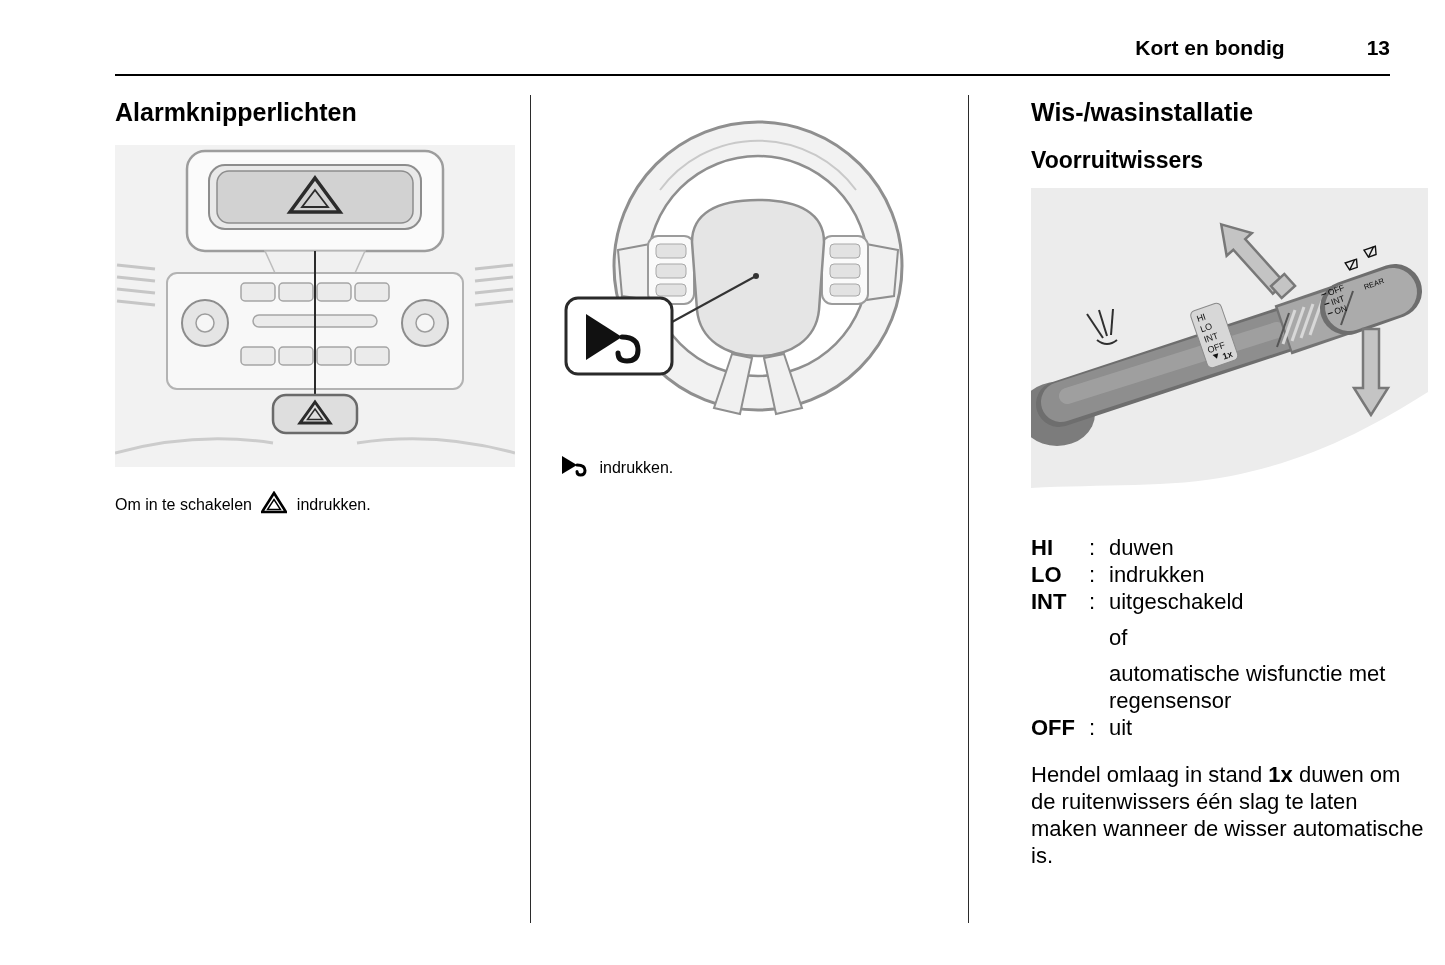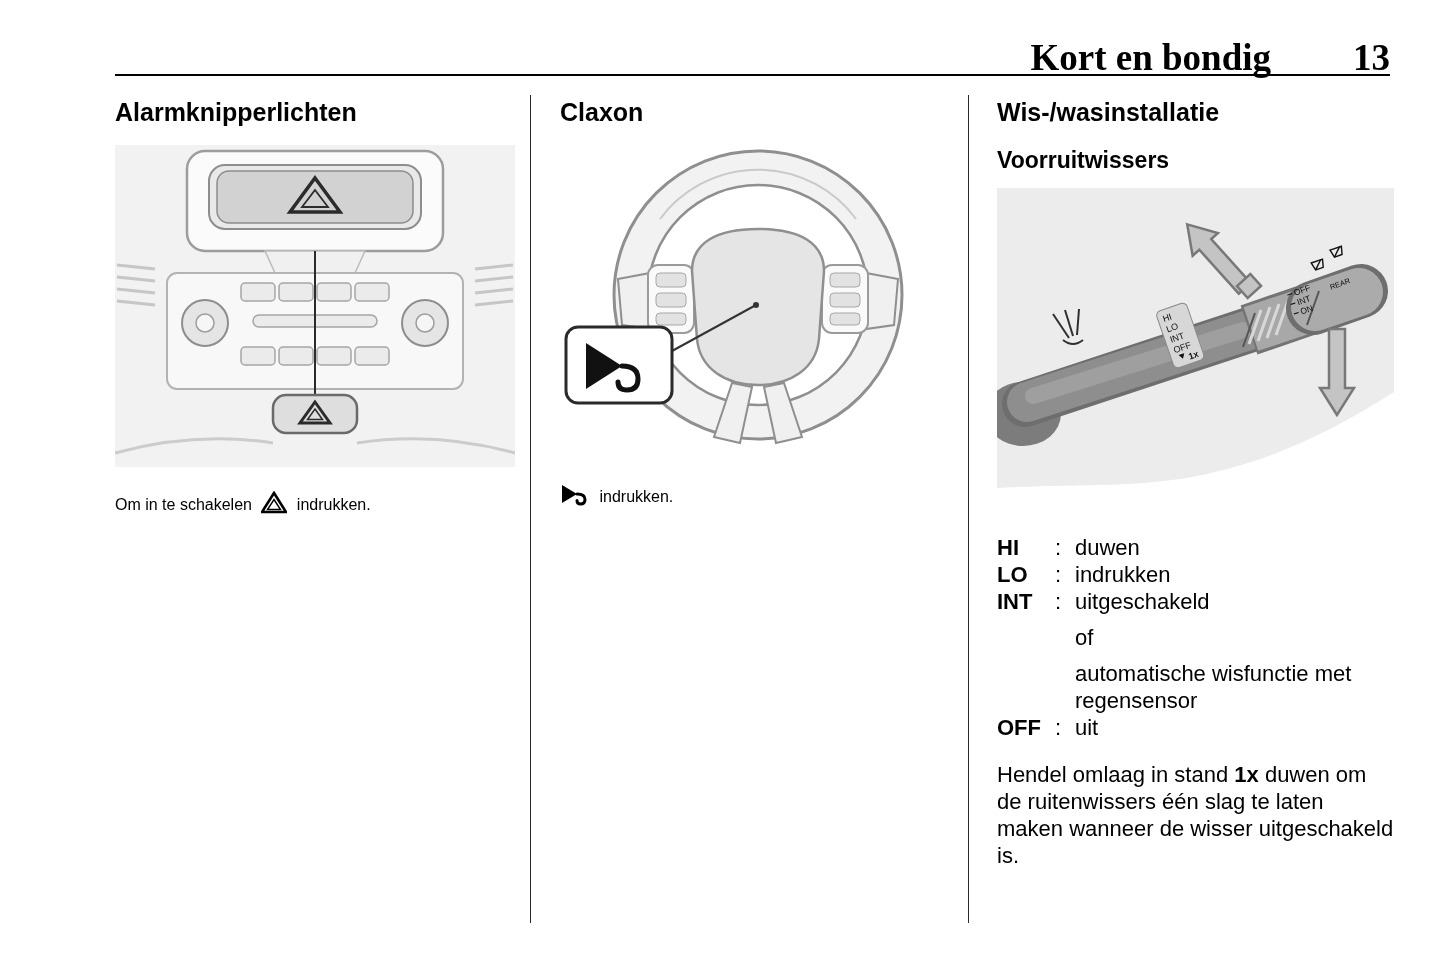--- a/index.html
+++ b/index.html
@@ -4,30 +4,30 @@
 <style>
   html,body{margin:0;padding:0}
   body{
     width:1445px;height:965px;position:relative;overflow:hidden;
     background:#ffffff;color:#000;
     font-family:"Liberation Sans",sans-serif;
   }
   .header{
     position:absolute;top:36px;left:115px;width:1275px;
     display:flex;justify-content:flex-end;align-items:baseline;
-    font-size:37px;font-weight:bold;font-family:Liberation Serif, serif;
+    font-size:21px;font-weight:bold;
   }
   .header .page-num{margin-left:82px}
   .rule{position:absolute;left:115px;top:74px;width:1275px;height:2px;background:#000}
   .divider{position:absolute;top:95px;height:828px;width:1px;background:#2b2b2b}
   .d1{left:530px}.d2{left:968px}
   .col{position:absolute;top:98px}
   .col-hazard{left:115px;width:400px}
   .col-horn{left:560px;width:392px}
-  .col-wipers{left:997px;width:397px}
+  .col-wipers{left:1031px;width:397px}
   h2.sec-title{font-size:25px;font-weight:bold;line-height:1.15;margin:0}
   h3.sub-title{font-size:23px;font-weight:bold;margin:20px 0 0 0}
   .figure{margin-top:18px;line-height:0}
   .caption{font-size:16px;line-height:1.3;margin:0}
   .cap-1{margin-top:24px}
   .cap-2{margin-top:12px}
   .inline-icon{display:inline-block;vertical-align:-4px;margin:0 5px}
   .settings{margin-top:24px;font-size:22px}
   .srow{display:flex;line-height:27px}
   .srow .term{width:58px;font-weight:bold;flex:none}
@@ -107,21 +107,20 @@
       <span>Om in te schakelen</span>
       <span class="inline-icon"><svg width="26" height="23" viewBox="0 0 26 23">
             <polygon points="13,2 25,21 1,21" fill="none" stroke="#000" stroke-width="2.6"></polygon>
             <polygon points="13,8.5 19.5,18.5 6.5,18.5" fill="none" stroke="#000" stroke-width="1.4"></polygon>
           </svg></span>
       <span>indrukken.</span>
     </p>
   </section>
 
   <section class="col col-horn">
-    <h2 class="sec-title">Claxon</h2>
 
     <div class="figure">
       <svg width="392" height="315" viewBox="0 0 392 315">
         <rect width="392" height="315" fill="#ffffff"></rect>
         <circle cx="198" cy="150" r="144" fill="#f2f2f2" stroke="#8f8f8f" stroke-width="3"></circle>
         <circle cx="198" cy="150" r="110" fill="#ffffff" stroke="#8f8f8f" stroke-width="2.5"></circle>
         <path d="M100 74 A122 122 0 0 1 296 74" fill="none" stroke="#c9c9c9" stroke-width="2"></path>
         <polygon points="58,134 90,128 90,184 62,180" fill="#f0f0f0" stroke="#8f8f8f" stroke-width="2"></polygon>
         <polygon points="338,134 306,128 306,184 334,180" fill="#f0f0f0" stroke="#8f8f8f" stroke-width="2"></polygon>
         <rect x="88" y="120" width="46" height="68" rx="10" fill="#fafafa" stroke="#9b9b9b" stroke-width="2"></rect>
@@ -263,18 +262,18 @@
       <div class="srow">
         <span class="term">OFF</span>
         <span class="colon">:</span>
         <span class="def">uit</span>
       </div>
     </div>
 
     <p class="para">
       <span>Hendel omlaag in stand</span>
       <b>1x</b>
-      <span>duwen om de ruitenwissers één slag te laten maken wanneer de wisser uitgeschakeld is.</span>
+      <span>duwen om de ruitenwissers één slag te laten maken wanneer de wisser automatische is.</span>
     </p>
 
   </section>
 
 </div>
 
 </body></html>

